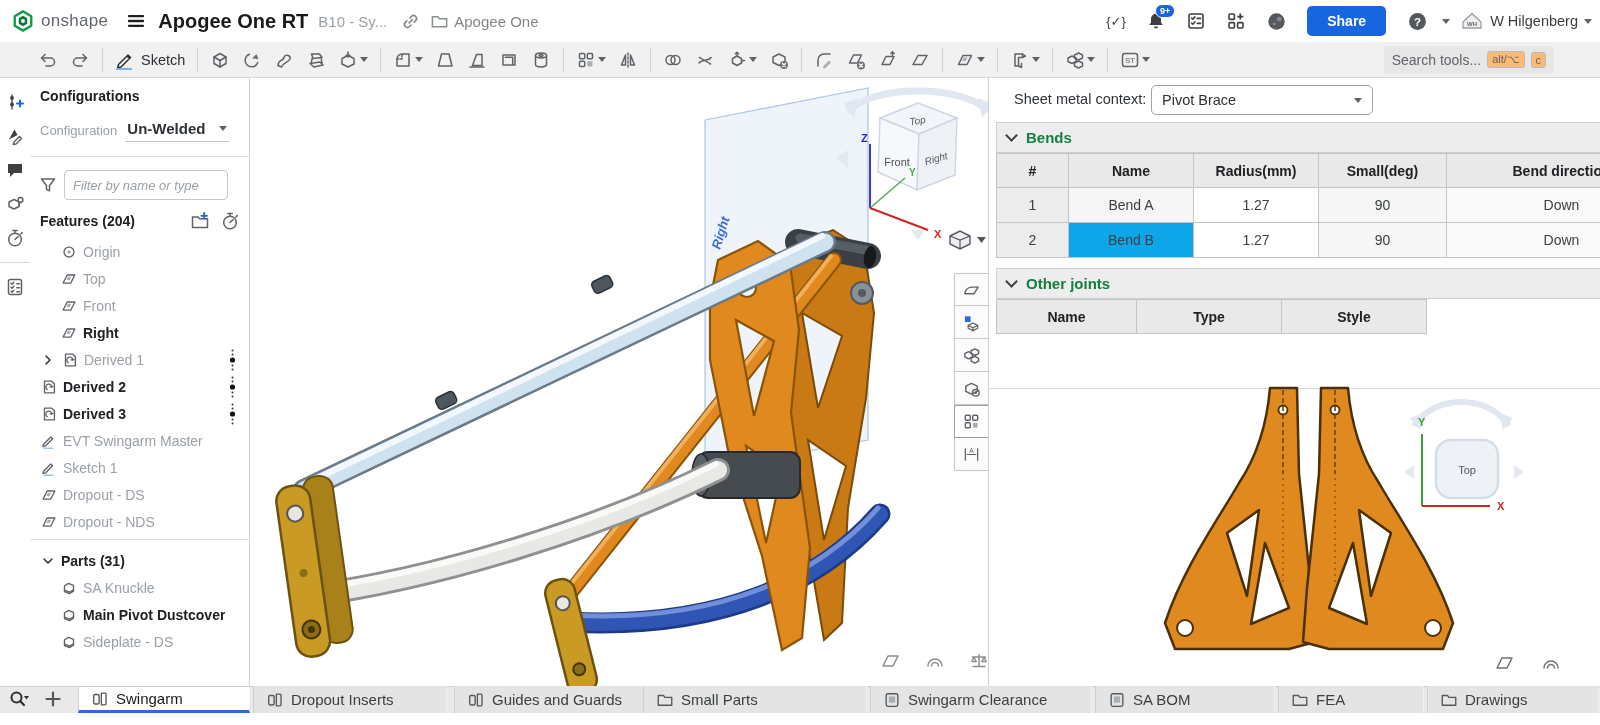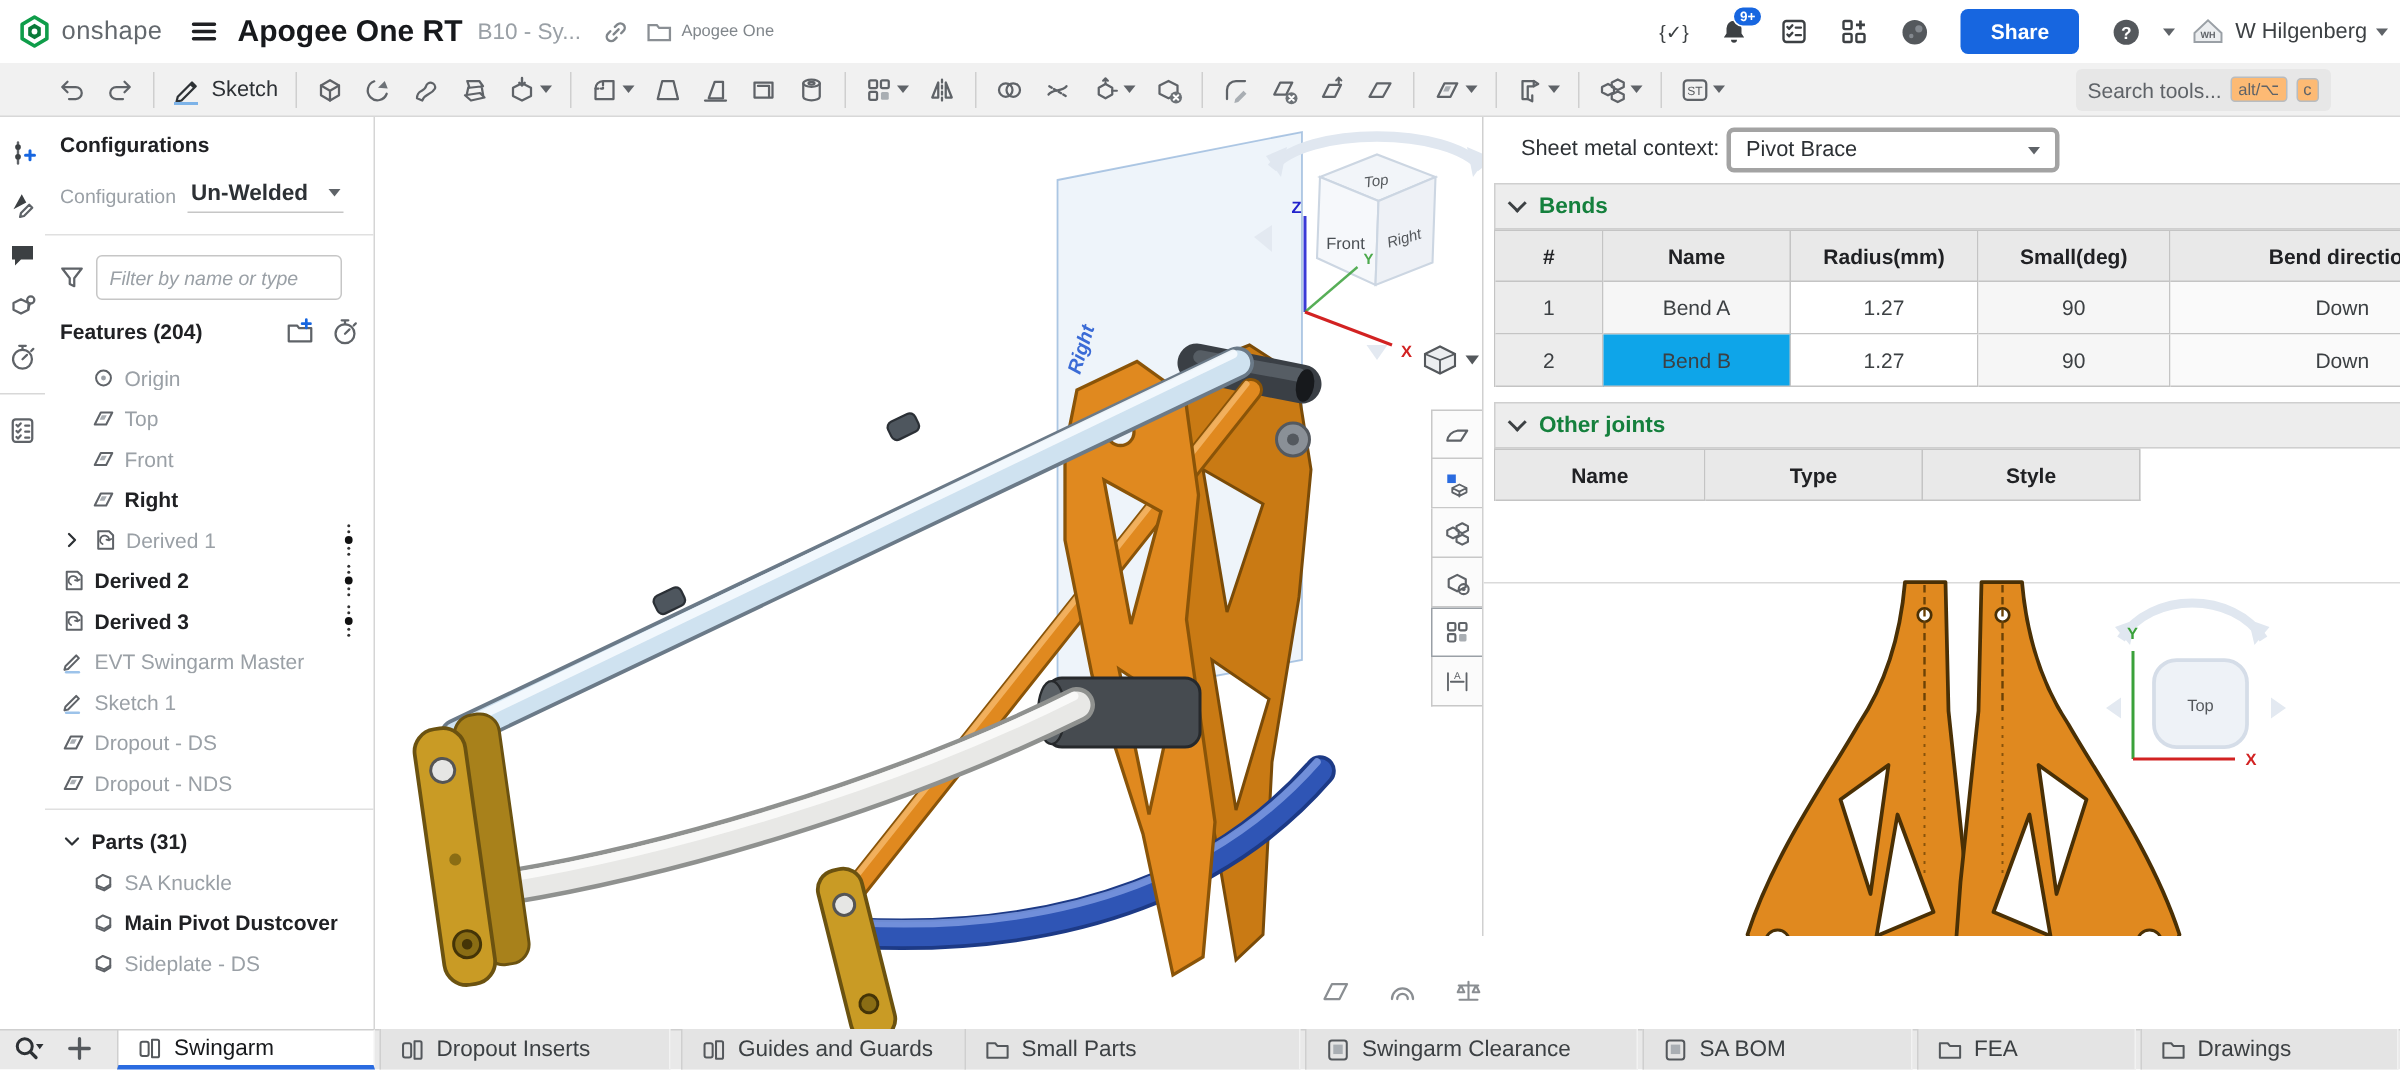--- a/index.html
+++ b/index.html
@@ -10,21 +10,21 @@
 button{background:none;border:none;font-family:inherit;cursor:pointer}
 
 
 #header{left:0;top:0;width:1600px;height:42px;background:#fff;display:flex;align-items:center}
 #logo-wrap{display:flex;align-items:center;gap:7px;margin-left:12px}
 #logo-text{font-size:17px;color:#63686d;letter-spacing:.3px}
 #hamburger{margin-left:18px}
 #doc-title{margin-left:12px;font-size:20px;font-weight:700;color:#17191c;white-space:nowrap}
 #version-label{margin-left:10px;font-size:15px;color:#9aa0a6;white-space:nowrap}
 #link-icon{margin-left:14px}
-#folder-crumb{display:flex;align-items:center;gap:5px;margin-left:10px;color:#80868b;font-size:11px}
+#folder-crumb{display:flex;align-items:center;gap:5px;margin-left:10px;color:#80868b;font-size:15px}
 #header-right{margin-left:auto;display:flex;align-items:center;gap:10px;margin-right:8px}
 .hdr-icon{position:relative;width:30px;height:30px;display:flex;align-items:center;justify-content:center}
 #notif-badge{position:absolute;top:-2px;right:-4px;background:#1766e0;color:#fff;font-size:9px;font-weight:700;border-radius:7px;padding:1px 4px;border:1px solid #fff}
 #share-button{background:#1766e0;color:#fff;font-size:14px;font-weight:600;padding:7px 20px;border-radius:5px;margin:0 6px}
 .caret{width:0;height:0;border-left:4.5px solid transparent;border-right:4.5px solid transparent;border-top:5px solid #5f6368;display:inline-block}
 #user-chip{display:flex;align-items:center;gap:6px;font-size:14.5px;color:#3c4043}
 
 
 #toolbar{left:0;top:42px;width:1600px;height:36px;background:#f1f1f1;border-bottom:1px solid #d8d8d8;display:flex;align-items:center;gap:12px;padding-left:38px}
 #panel-toggle{position:absolute;left:3px;top:46px}
@@ -71,23 +71,23 @@
 .vp-icons{position:absolute;display:flex;gap:22px}
 .vp-icons .ic{opacity:.8}
 
 
 #tool-strip{left:954px;top:273px;width:35px}
 .strip-btn{width:35px;height:33px;background:#fbfbfb;border:1px solid #c8c8c8;border-top:none;display:flex;align-items:center;justify-content:center}
 .strip-btn:first-child{border-top:1px solid #c8c8c8}
 .strip-btn.active{background:#fff;border:1px solid #9aa0a6}
 
 
-#right-panel{left:988px;top:78px;width:612px;height:546px;background:#fff;border-left:1px solid #d0d0d0;overflow:hidden}
+#right-panel{left:988px;top:78px;width:612px;height:608px;background:#fff;border-left:1px solid #d0d0d0;overflow:hidden}
 #ctx-label{position:absolute;left:25px;top:13px;font-size:14.5px;color:#2d3135}
-#ctx-select{position:absolute;left:162px;top:7px;width:222px;height:30px;border:3px solid #a3a3a3;border-radius:5px;display:flex;align-items:center;font-size:14.5px;color:#2d3135;padding:0 10px;background:#fff}
+#ctx-select{position:absolute;left:162px;top:7px;width:222px;height:30px;border:1px solid #a3a3a3;border-radius:5px;display:flex;align-items:center;font-size:14.5px;color:#2d3135;padding:0 10px;background:#fff}
 #ctx-select .caret{margin-left:auto}
 .section-hdr{position:absolute;left:7px;width:605px;height:31px;background:#ededed;border:1px solid #cfcfcf;display:flex;align-items:center;gap:10px;padding-left:10px;font-weight:700;font-size:15px;color:#15803d}
 .chev{width:9px;height:9px;border-right:2px solid #3c4043;border-bottom:2px solid #3c4043;transform:rotate(45deg);margin-top:-4px}
 .tbl{position:absolute;left:7px;border-top:1px solid #c4c4c4;border-left:1px solid #c4c4c4}
 .trow{display:flex}
 .tcell{border-right:1px solid #c4c4c4;border-bottom:1px solid #c4c4c4;display:flex;align-items:center;justify-content:center;font-size:14px}
 .tcell.hdr{background:#e9e9e9;font-weight:700;height:34px}
 .tcell.data{height:35px;color:#3c4043}
 #rp-divider{position:absolute;left:0;top:310px;width:612px;height:1px;background:#dadada}
 #flat-icons{position:absolute;left:505px;top:576px;display:flex;gap:24px}

